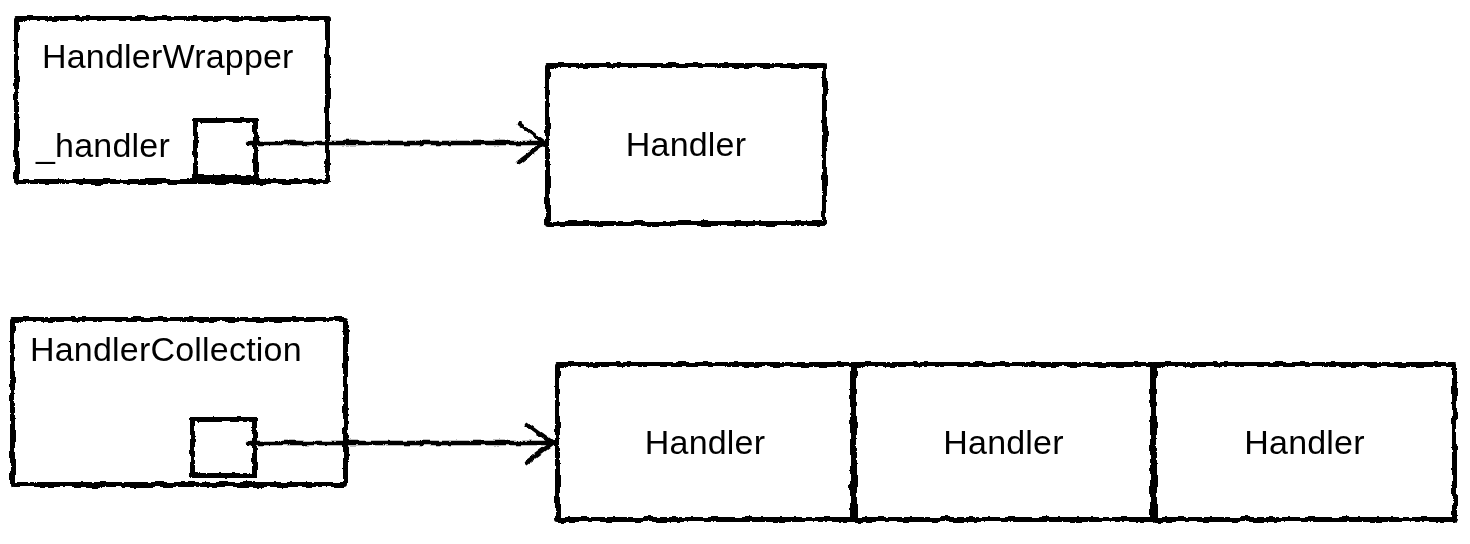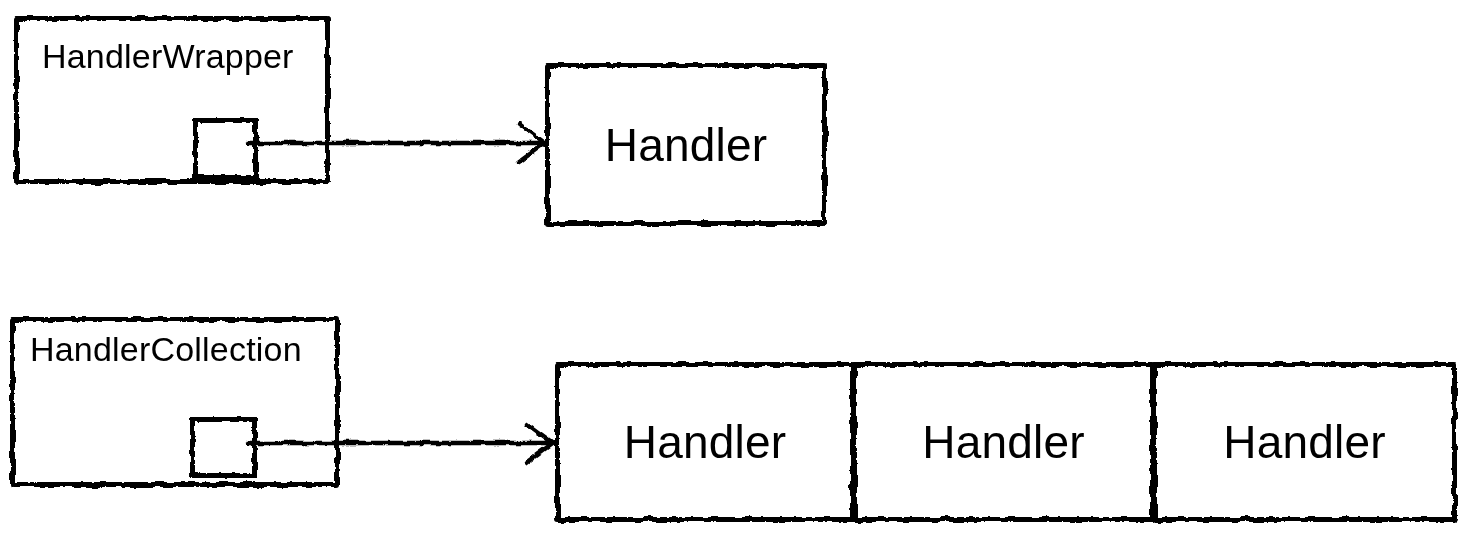--- a/index.html
+++ b/index.html
@@ -24,21 +24,21 @@
     filter:url(#rough2);
   }
   .box-title, .field-label{
     position:absolute;
     font-size:34px;line-height:1;white-space:nowrap;
     letter-spacing:0.2px;
   }
   .center-label{
     position:absolute;inset:0;
     display:flex;align-items:center;justify-content:center;
-    font-size:46px;letter-spacing:0.2px;
+    font-size:34px;letter-spacing:0.2px;
   }
   .arrow{position:absolute;overflow:visible;filter:url(#rough);}
   .arrow path{
     stroke:var(--stroke,#000);stroke-width:4.5;fill:none;
     stroke-linecap:round;stroke-linejoin:round;
   }
 </style>
 </head>
 <body>
 
@@ -53,34 +53,35 @@
       <feDisplacementMap in="SourceGraphic" in2="n" scale="4" xChannelSelector="R" yChannelSelector="G"></feDisplacementMap>
     </filter>
   </defs>
 </svg>
 
 <div class="canvas">
 
   <div class="box" style="left:14px;top:16px;width:316px;height:168px;">
     <div class="sketch-border"></div>
     <div class="box-title" style="left:28px;top:23px;">HandlerWrapper</div>
+    <div class="field-label" style="left:22px;top:112px;">_handler</div>
     <div class="pointer-square" style="left:179px;top:102px;width:55px;height:52px;"></div>
   </div>
 
   <svg class="arrow" style="left:246px;top:113px;" width="312" height="60" viewBox="0 0 312 60">
     <path d="M2 30 H299"></path>
     <path d="M273 11 L299 30 L273 49"></path>
   </svg>
 
   <div class="box" style="left:545px;top:63px;width:282px;height:163px;">
     <div class="sketch-border"></div>
     <div class="center-label">Handler</div>
   </div>
 
-  <div class="box" style="left:10px;top:317px;width:330px;height:170px;">
+  <div class="box" style="left:10px;top:317px;width:330px;height:170px;padding-left:8px;">
     <div class="sketch-border"></div>
     <div class="box-title" style="left:20px;top:15px;">HandlerCollection</div>
     <div class="pointer-square" style="left:180px;top:100px;width:57px;height:51px;"></div>
   </div>
 
   <svg class="arrow" style="left:246px;top:413px;" width="312" height="60" viewBox="0 0 312 60">
     <path d="M2 30 H307"></path>
     <path d="M281 11 L307 30 L281 49"></path>
   </svg>
 

